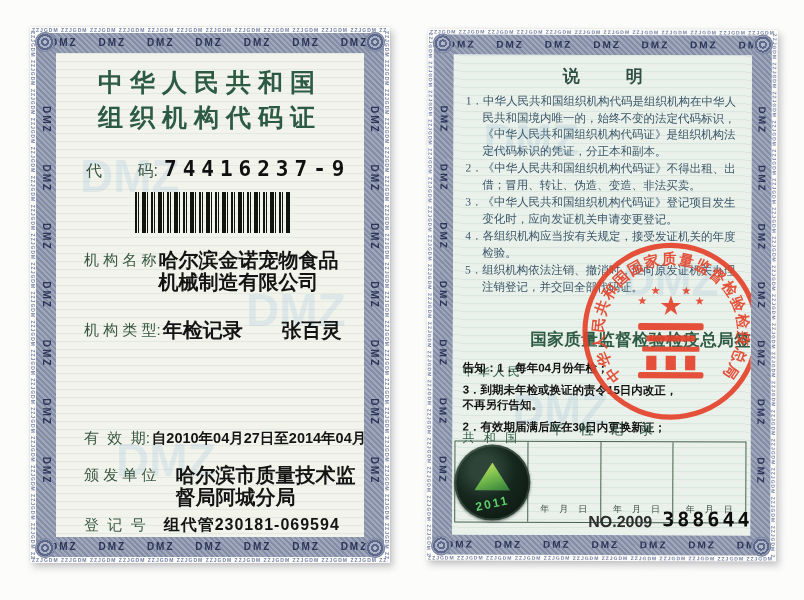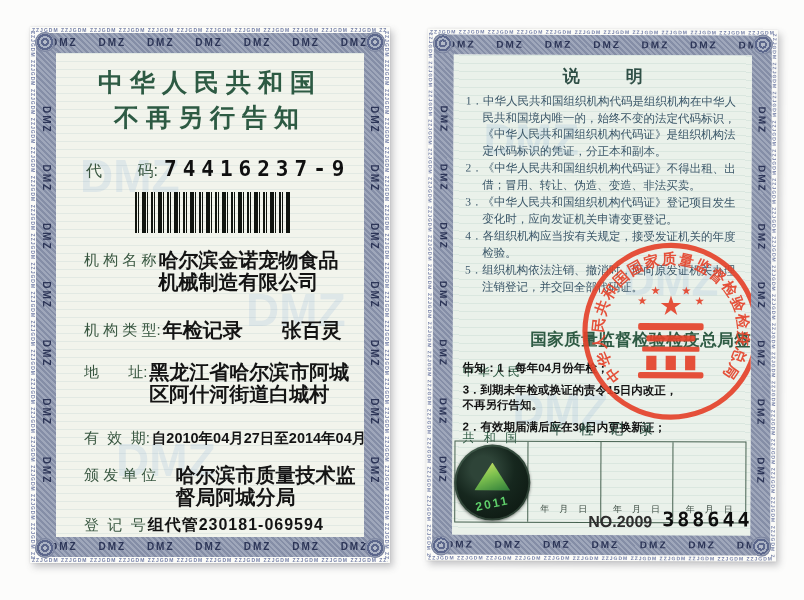--- a/index.html
+++ b/index.html
@@ -76,21 +76,21 @@
     background:repeating-linear-gradient(90deg,
       #10140f 0 2px, transparent 2px 3px,
       #10140f 3px 4px, transparent 4px 7px,
       #10140f 7px 11px, transparent 11px 12px,
       #10140f 12px 13px, transparent 13px 16px);
   }
   .f-row{position:absolute;left:28px;right:8px;display:flex;align-items:flex-start;}
   .f-label{color:#37553f;font-size:15px;white-space:pre;font-weight:500;flex:0 0 auto;line-height:21px;}
   .f-value{color:#141414;font-weight:bold;font-size:20px;line-height:22px;white-space:pre-wrap;margin-left:2px;}
   .r-name{top:196px;} .r-type{top:266px;} .r-addr{top:308px;}
-  .r-valid{top:374px;} .r-issuer{top:411px;} .r-reg{top:461px;}
+  .r-valid{top:374px;} .r-issuer{top:411px;} .r-reg{top:461px;gap:16px;}
   .r-valid .f-value{white-space:nowrap;font-size:14.5px;letter-spacing:0;}
   .r-reg .f-value{font-size:16px;letter-spacing:1px;}
 
   
   .exp-title{position:absolute;left:0;right:0;top:10px;text-align:center;
     color:#2f4f46;font-weight:bold;font-size:17px;letter-spacing:46px;padding-left:46px;box-sizing:border-box;}
   .inst{position:absolute;left:12px;right:8px;top:38px;
     font-family:"Liberation Serif","DejaVu Serif",serif;
     color:#3a5668;font-size:11.5px;line-height:16.5px;}
   .inst p{margin:0 0 1px 0;padding-left:17px;text-indent:-17px;}
@@ -147,41 +147,37 @@
     <div class="corner c-bl"></div>
     <div class="corner c-br"></div>
 
     <div class="paper">
       <span class="wm" style="left:24px;top:96px;font-size:46px;">DMZ</span>
       <span class="wm" style="left:190px;top:230px;font-size:46px;">DMZ</span>
       <span class="wm" style="left:60px;top:380px;font-size:46px;">DMZ</span>
 
       <div class="cert-title">
         <div>中华人民共和国</div>
-        <div>不再另行告知</div>
+        <div>组织机构代码证</div>
       </div>
 
       <div class="code-row">
         <span class="code-label">代        码:</span>
         <span class="code-value">74416237-9</span>
       </div>
 
       <div class="barcode"></div>
 
       <div class="f-row r-name">
         <span class="f-label">机 构 名 称</span>
         <span class="f-value" style="max-width:212px;">哈尔滨金诺宠物食品机械制造有限公司</span>
       </div>
       <div class="f-row r-type">
         <span class="f-label">机 构 类 型:</span>
         <span class="f-value">年检记录       张百灵</span>
-      </div>
-      <div class="f-row r-addr">
-        <span class="f-label">地       址:</span>
-        <span class="f-value" style="max-width:208px;">黑龙江省哈尔滨市阿城区阿什河街道白城村</span>
       </div>
       <div class="f-row r-valid">
         <span class="f-label">有  效  期:</span>
         <span class="f-value">自2010年04月27日至2014年04月27日</span>
       </div>
       <div class="f-row r-issuer">
         <span class="f-label">颁 发 单 位</span>
         <span class="f-value" style="max-width:208px;margin-left:19px;">哈尔滨市质量技术监督局阿城分局</span>
       </div>
       <div class="f-row r-reg">

